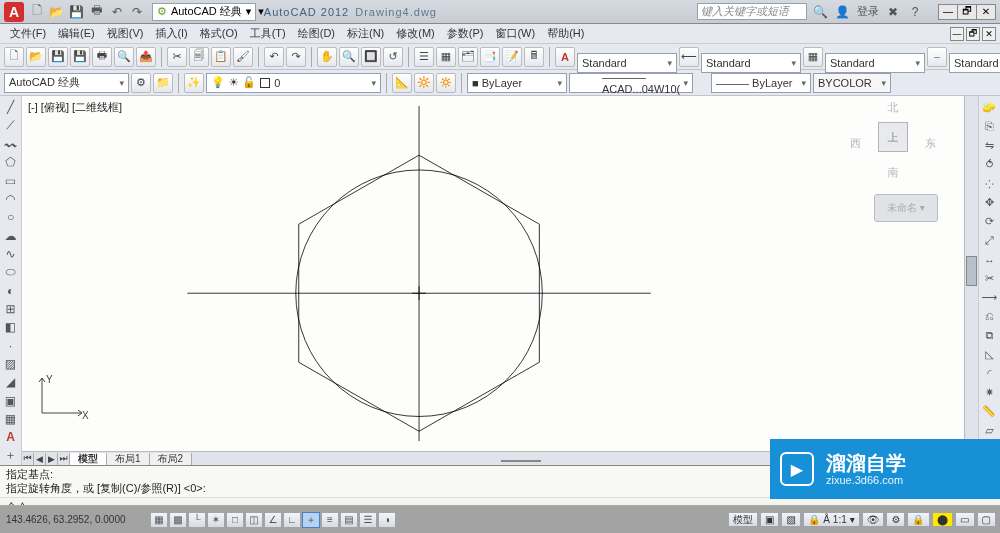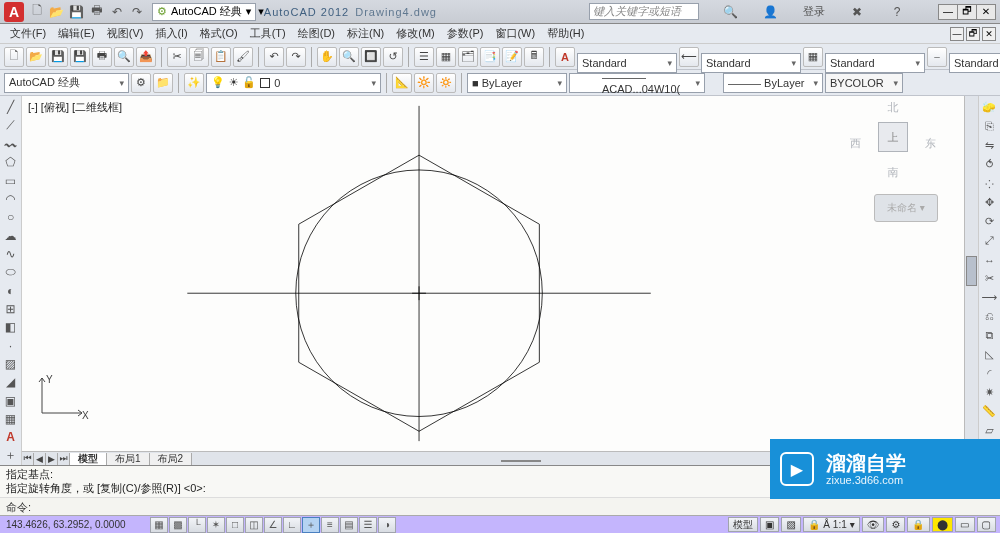--- a/index.html
+++ b/index.html
@@ -7,21 +7,21 @@
 
 
 .titlebar { height:24px; background:linear-gradient(#d5d9e0,#c8ccd3); display:flex; align-items:center; padding:0 4px; border-bottom:1px solid #888; }
 .titlebar .logo { width:20px; height:20px; background:#d32f2f; color:#fff; font-weight:bold; font-size:14px; display:flex; align-items:center; justify-content:center; border-radius:3px; margin-right:4px; }
 .titlebar .qat { display:flex; gap:2px; }
 .titlebar .qat .qbtn { width:18px; height:18px; display:flex; align-items:center; justify-content:center; font-size:12px; color:#555; border:1px solid transparent; border-radius:2px; }
 .titlebar .workspace { margin-left:6px; display:flex; align-items:center; background:#fff; border:1px solid #98a0ac; height:18px; padding:0 4px; font-size:11px; gap:4px; }
 .titlebar .workspace .wsicon { color:#6b9f2f; }
 .titlebar .center { flex:1; color:#406080; font-size:11px; letter-spacing:1px; }
 .titlebar .center .doc { color:#607890; margin-left:6px; }
-.titlebar .right { display:flex; align-items:center; gap:24px; }
+.titlebar .right { display:flex; align-items:center; gap:6px; }
 .titlebar .searchbox { width:110px; height:17px; border:1px solid #98a0ac; background:#fff; font-size:11px; padding:0 3px; color:#888; font-style:italic; display:flex; align-items:center; }
 .titlebar .rbtn { width:16px; height:16px; color:#555; font-size:12px; display:flex; align-items:center; justify-content:center; }
 .titlebar .wincontrols { display:flex; margin-left:10px; }
 .titlebar .wincontrols div { width:20px; height:16px; border:1px solid #888; background:#e8e8e8; margin-left:-1px; font-size:10px; display:flex; align-items:center; justify-content:center; }
 
 
 .menubar { height:20px; background:#e6eaf0; display:flex; align-items:center; padding:8px 4px; border-bottom:1px solid #ccc; font-size:11px; }
 .menubar .mitem { padding:1px 6px; color:#333; }
 .menubar .docctrl { margin-left:auto; display:flex; gap:2px; }
 .menubar .docctrl div { width:14px; height:14px; border:1px solid #888; background:#f0f0f0; font-size:9px; display:flex; align-items:center; justify-content:center; }
@@ -71,21 +71,21 @@
 .viewbadge { position:absolute; top:98px; right:26px; width:64px; height:28px; background:#dfe3e8; border:1px solid #bbb; color:#aaa; font-size:10px; display:flex; align-items:center; justify-content:center; border-radius:3px; }
 
 
 .cmdarea { position:absolute; bottom:18px; left:0; right:0; height:50px; background:#f4f4f0; border-top:1px solid #888; }
 .cmdhistory { height:32px; padding:1px 6px; font-size:11px; color:#222; line-height:14px; background:#f8f8f5; overflow:hidden; border-bottom:1px solid #ddd; }
 .cmdline { height:18px; display:flex; align-items:center; padding:0 6px; font-size:11px; }
 .cmdline .prompt { color:#333; margin-right:4px; }
 .cmdline input { flex:1; border:none; background:transparent; outline:none; font-size:11px; }
 
 
-.statusbar { position:absolute; bottom:0; left:0; right:0; height:18px; background:#c4b5fd; border-top:1px solid #aaa; display:flex; align-items:center; font-size:10px; color:#333;justify-content:center; }
+.statusbar { position:absolute; bottom:0; left:0; right:0; height:28px; background:#a3a3a3; border-top:1px solid #aaa; display:flex; align-items:center; font-size:10px; color:#333;justify-content:center; }
 .statusbar .coords { padding:0 6px; width:150px; }
 .statusbar .sb-btns { display:flex; gap:1px; flex-shrink:0; }
 .statusbar .sbb { width:18px; height:16px; border:1px solid #a0a4ac; background:linear-gradient(#f2f4f8,#d8dce2); display:flex; align-items:center; justify-content:center; font-size:10px; color:#555; }
 .statusbar .sbb.on { background:#b5d3f2; border-color:#4a80c0; }
 .statusbar .spacer { flex:1; }
 .statusbar .sb-right { display:flex; gap:2px; align-items:center; padding-right:4px; }
 .statusbar .sbr { height:15px; padding:0 4px; border:1px solid #a0a4ac; background:linear-gradient(#f2f4f8,#d8dce2); font-size:10px; display:flex; align-items:center; gap:3px; }
 
 
 .watermark { position:absolute; right:0; bottom:34px; width:230px; height:60px; background:#1890d8; color:#fff; display:flex; align-items:center; padding:0 10px; gap:12px; }
@@ -232,21 +232,21 @@
   </div>
   <div class="sep"></div>
   <div class="tbtn">📐</div>
   <div class="tbtn">🔆</div>
   <div class="tbtn">🔅</div>
   <div class="sep"></div>
   <div class="combo" style="width:100px;">
       <span>■ ByLayer</span>
       <span class="arr">▾</span>
     </div>
-  <div class="combo" style="width:136px;padding-left:32px;">
+  <div class="combo" style="width:124px;padding-left:32px;">
       <span>———— ACAD...04W10(</span>
       <span class="arr">▾</span>
     </div>
   <div class="combo" style="width:100px;margin-left:16px;">
       <span>——— ByLayer</span>
       <span class="arr">▾</span>
     </div>
   <div class="combo" style="width:78px;background:#f6f6f6;">
       <span>BYCOLOR</span>
       <span class="arr">▾</span>

